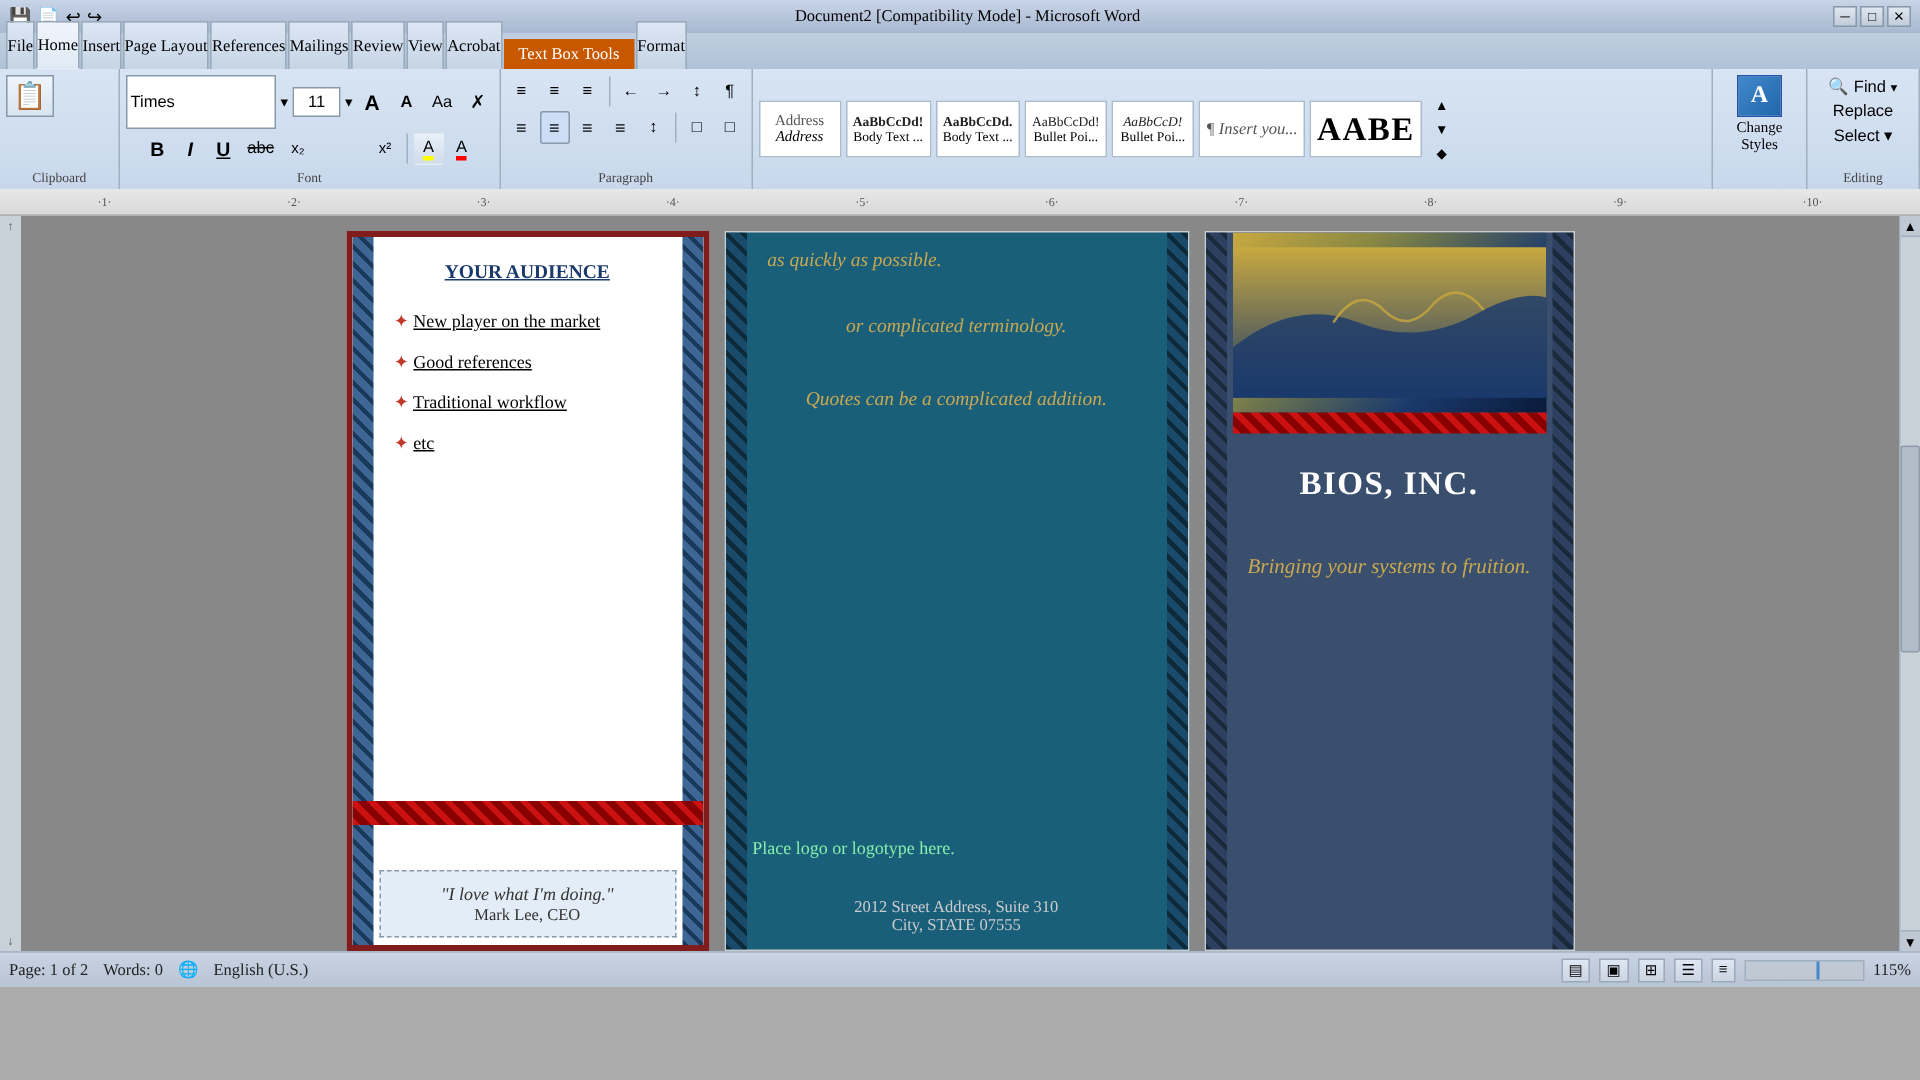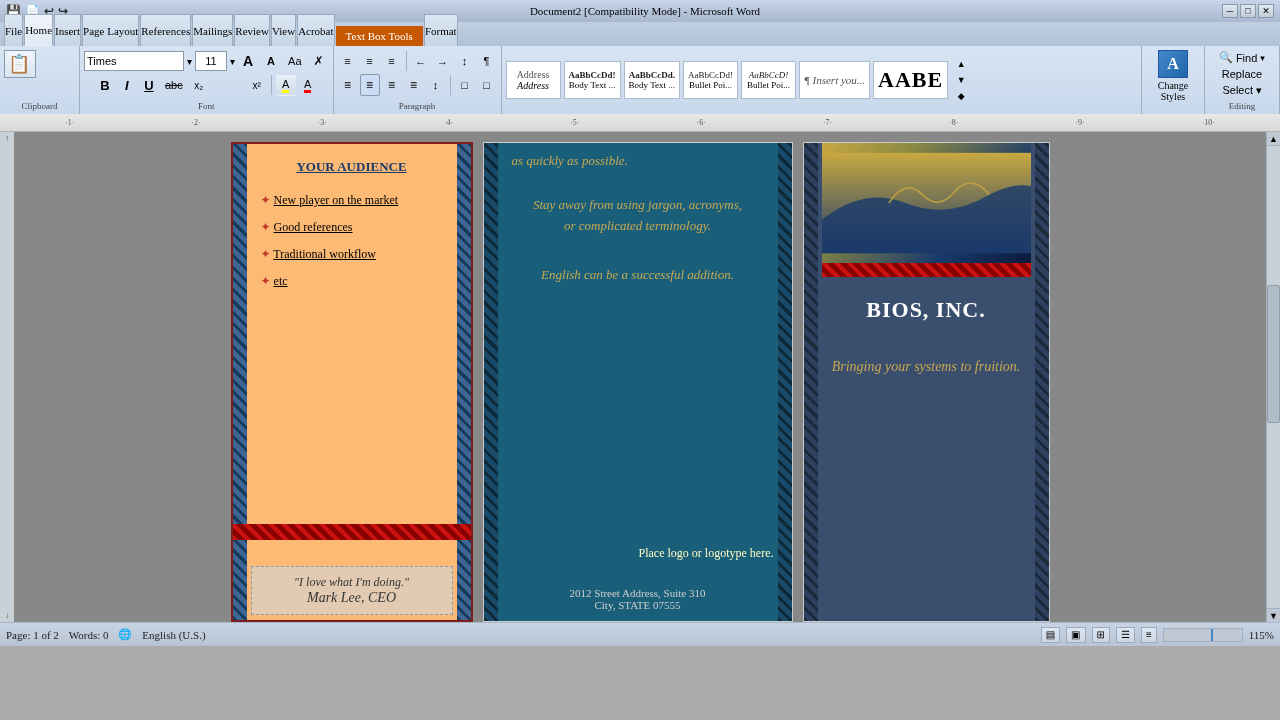--- a/index.html
+++ b/index.html
@@ -66,21 +66,21 @@
       display: flex;
       align-items: center;
       justify-content: center;
       min-width: 20px;
       height: 22px;
       border-radius: 2px;
     }
 
     .font-name-box {
       width: 100px;
-      height: 20px;
+      height: 36px;
       border: 1px solid #8899aa;
       background: white;
       font-size: 11px;
       padding: 4px 2px;
     }
     .font-size-box {
       width: 32px;
       height: 20px;
       border: 1px solid #8899aa;
       background: white;
@@ -496,21 +496,21 @@
 
 <div class="doc-area" style="height:490px;">
 
   <div style="width:14px;background:#c8d0d8;display:flex;flex-direction:column;align-items:center;justify-content:space-between;padding:2px 0;">
     <div style="font-size:8px;color:#555;cursor:pointer;">↑</div>
     <div style="font-size:8px;color:#555;cursor:pointer;margin-top:auto;">↓</div>
   </div>
 
   <div style="flex:1;overflow:auto;padding:10px 20px;display:flex;gap:10px;justify-content:center;">
 
-    <div style="width:242px;min-height:480px;background:#fdba74;position:relative;overflow:hidden;border:2px solid #7f1d1d;">
+    <div style="width:242px;min-height:480px;background:#ffffff;position:relative;overflow:hidden;border:4px solid #7f1d1d;">
 
       <div style="position:absolute;left:0;top:0;bottom:0;width:14px;background:repeating-linear-gradient(45deg,#1a3a5c,#1a3a5c 3px,#3d6694 3px,#3d6694 8px);"></div>
       <div style="position:absolute;right:0;top:0;bottom:0;width:14px;background:repeating-linear-gradient(45deg,#1a3a5c,#1a3a5c 3px,#3d6694 3px,#3d6694 8px);"></div>
 
       <div style="margin:0 18px;padding:15px 10px;">
         <div style="font-size:13px;font-weight:bold;text-align:center;color:#1a3a6c;text-decoration:underline;margin-bottom:18px;font-family:'Times New Roman',serif;">YOUR AUDIENCE</div>
 
         <div style="font-size:12px;color:#000;margin-bottom:12px;font-family:'Times New Roman',serif;">
           <span style="color:#c0392b;">✦ </span>
           <span style="text-decoration:underline;">New player on the market</span>
@@ -526,39 +526,38 @@
         <div style="font-size:12px;color:#000;margin-bottom:12px;font-family:'Times New Roman',serif;">
           <span style="color:#c0392b;">✦ </span>
           <span style="text-decoration:underline;">etc</span>
         </div>
       </div>
 
       <div style="position:absolute;bottom:80px;left:0;right:0;height:16px;background:repeating-linear-gradient(45deg,#cc1111,#cc1111 4px,#880000 4px,#880000 9px);"></div>
 
       <div style="position:absolute;bottom:5px;left:18px;right:18px;background:rgba(200,220,240,0.5);border:1px dashed #8899aa;padding:8px;">
         <div style="font-size:12px;font-style:italic;color:#333;text-align:center;font-family:'Times New Roman',serif;">"I love what I'm doing."</div>
-        <div style="font-size:14px;font-style:italic;color:#333;text-align:center;font-family:'Times New Roman',serif;">Mark Lee, CEO</div>
+        <div style="font-size:11px;color:#333;text-align:center;font-family:'Times New Roman',serif;">Mark Lee, CEO</div>
       </div>
     </div>
 
     <div style="width:310px;min-height:480px;background:#1a5f7a;position:relative;overflow:hidden;border:1px solid #ccc;">
       <div style="position:absolute;left:0;top:0;bottom:0;width:14px;background:repeating-linear-gradient(45deg,#0d2a3a,#0d2a3a 3px,#1a4a6a 3px,#1a4a6a 8px);"></div>
       <div style="position:absolute;right:0;top:0;bottom:0;width:14px;background:repeating-linear-gradient(45deg,#0d2a3a,#0d2a3a 3px,#1a4a6a 3px,#1a4a6a 8px);"></div>
 
       <div style="margin:0 18px;padding:10px;">
         <div style="font-style:italic;color:#c8a850;font-size:13px;text-align:left;margin-bottom:10px;font-family:'Times New Roman',serif;">as quickly as possible.</div>
         <br>
-        <div style="font-style:italic;color:#c8a850;font-size:13px;text-align:center;margin-bottom:5px;font-family:'Times New Roman',serif;">Stay away from using jargon, acronyms,</div>
         <div style="font-style:italic;color:#c8a850;font-size:13px;text-align:center;margin-bottom:15px;font-family:'Times New Roman',serif;">or complicated terminology.</div>
         <br>
-        <div style="font-style:italic;color:#c8a850;font-size:13px;text-align:center;margin-bottom:20px;font-family:'Times New Roman',serif;">English can be a successful addition.</div>
+        <div style="font-style:italic;color:#c8a850;font-size:13px;text-align:center;margin-bottom:20px;font-family:'Times New Roman',serif;">Quotes can be a complicated addition.</div>
       </div>
 
       <div style="position:absolute;bottom:60px;left:18px;right:18px;text-align:center;">
-        <div style="color:#fef9c3;font-size:12px;text-align:right;font-family:'Times New Roman',serif;">Place logo  or logotype here.</div>
+        <div style="color:#86efac;font-size:12px;text-align:left;font-family:'Times New Roman',serif;">Place logo  or logotype here.</div>
       </div>
       <div style="position:absolute;bottom:10px;left:18px;right:18px;text-align:center;">
         <div style="color:#cccccc;font-size:11px;text-align:center;font-family:'Times New Roman',serif;">2012 Street Address,  Suite 310</div>
         <div style="color:#cccccc;font-size:11px;text-align:center;font-family:'Times New Roman',serif;">City, STATE 07555</div>
       </div>
     </div>
 
     <div style="width:247px;min-height:480px;background:#3a4e6e;position:relative;overflow:hidden;border:1px solid #ccc;">
       <div style="position:absolute;left:0;top:0;bottom:0;width:14px;background:repeating-linear-gradient(45deg,#1a2a3a,#1a2a3a 3px,#2d4060 3px,#2d4060 8px);"></div>
       <div style="position:absolute;right:0;top:0;bottom:0;width:14px;background:repeating-linear-gradient(45deg,#1a2a3a,#1a2a3a 3px,#2d4060 3px,#2d4060 8px);"></div>

